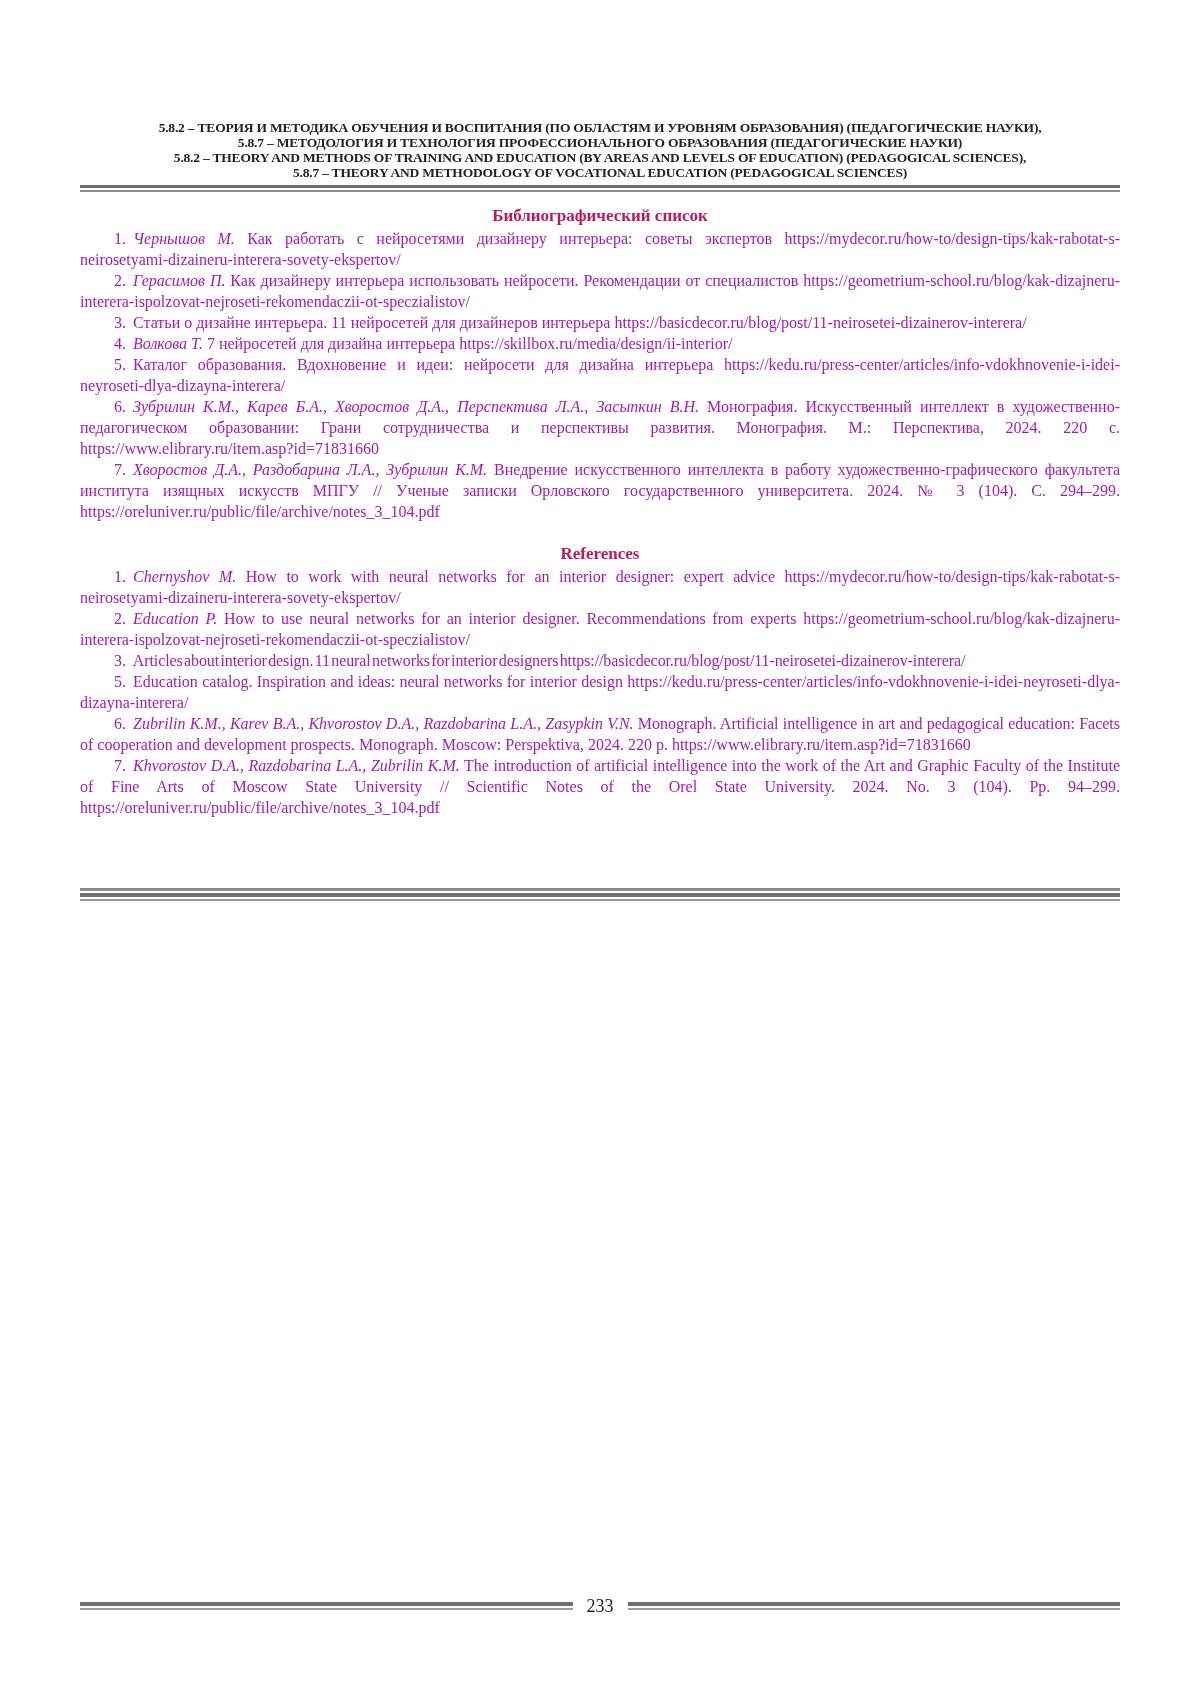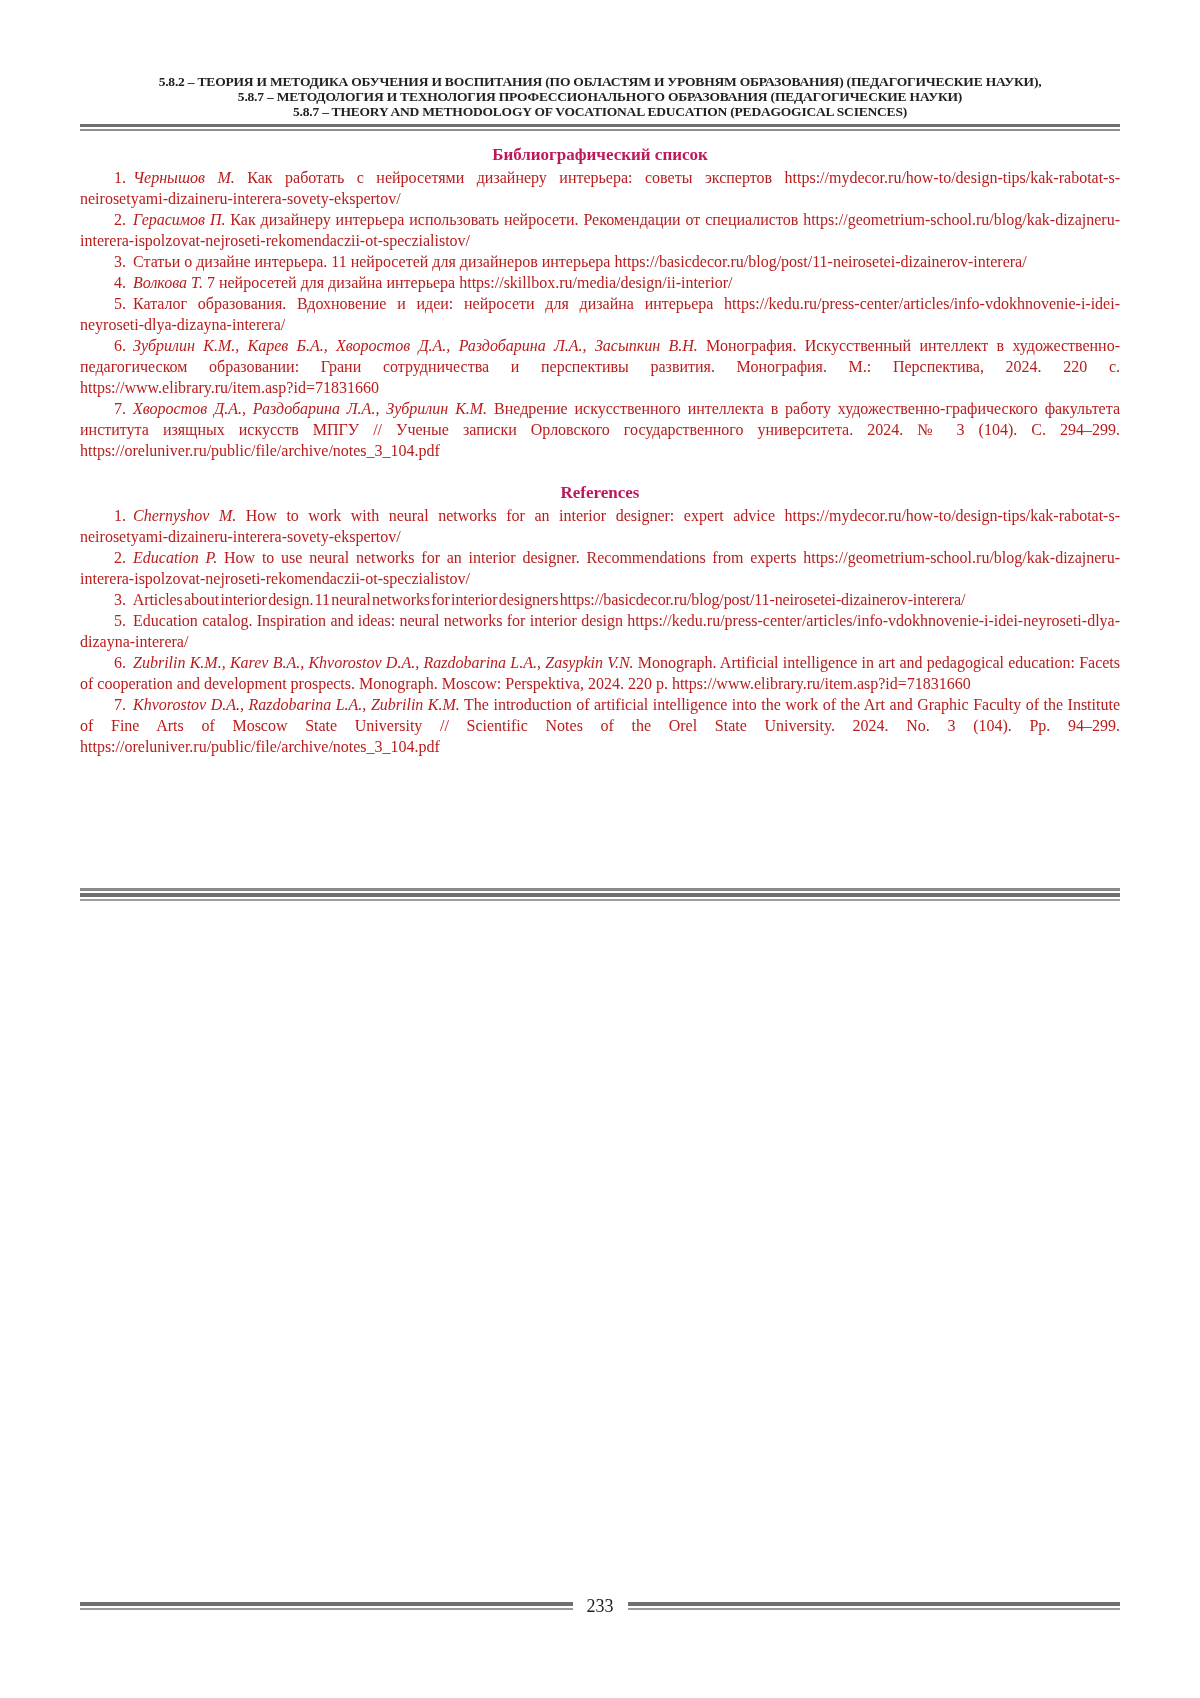--- a/index.html
+++ b/index.html
@@ -8,22 +8,22 @@
     height: 1698px;
     background: #ffffff;
     color: #1e1e1e;
     font-family: "Liberation Serif", "DejaVu Serif", serif;
     position: relative;
     overflow: hidden;
   }
   .page {
     position: relative;
     width: 1040px;
-    margin: 0 auto;
-    padding-top: 74px;
+    margin: 8px auto;
+    padding-top: 112px;
   }
   
   .running-header {
     text-align: center;
     font-weight: bold;
     font-size: 13.5px;
     line-height: 15px;
     letter-spacing: -0.2px;
     color: #222;
   }
@@ -44,21 +44,21 @@
     color: #be185d;
   }
   h2.references-title { margin-top: 21px; }
   p.ref {
     margin: 0;
     font-size: 16px;
     line-height: 21px;
     text-align: justify;
     text-indent: 34px;
     overflow-wrap: anywhere;
-    color: #b91c1c;
+    color: #a21caf;
   }
   p.ref .num { margin-right: 7px; }
   p.ref .authors { font-style: italic; }
   p.ref.tight { word-spacing: -2.5px; letter-spacing: -0.1px; }
   
   .rule-end {
     position: absolute;
     left: 80px;
     right: 80px;
     top: 888px;
@@ -96,33 +96,34 @@
   }
 </style>
 </head>
 <body>
 
 <div class="page">
 
   <div class="running-header">
     <div>5.8.2 – ТЕОРИЯ И МЕТОДИКА ОБУЧЕНИЯ И ВОСПИТАНИЯ (ПО ОБЛАСТЯМ И УРОВНЯМ ОБРАЗОВАНИЯ) (ПЕДАГОГИЧЕСКИЕ НАУКИ),</div>
     <div>5.8.7 – МЕТОДОЛОГИЯ И ТЕХНОЛОГИЯ ПРОФЕССИОНАЛЬНОГО ОБРАЗОВАНИЯ (ПЕДАГОГИЧЕСКИЕ НАУКИ)</div>
+    <div>5.8.2 – THEORY AND METHODS OF TRAINING AND EDUCATION (BY AREAS AND LEVELS OF EDUCATION) (PEDAGOGICAL SCIENCES),</div>
     <div>5.8.7 – THEORY AND METHODOLOGY OF VOCATIONAL EDUCATION (PEDAGOGICAL SCIENCES)</div>
   </div>
 
   <div class="rule-header"></div>
 
   <h2 class="section-title">Библиографический список</h2>
 
   <p class="ref"><span class="num">1.</span><span class="authors">Чернышов М.</span><span> Как работать с нейросетями дизайнеру интерьера: советы экспертов https://mydecor.ru/how-to/design-tips/kak-rabotat-s-neirosetyami-dizaineru-interera-sovety-ekspertov/</span></p>
   <p class="ref"><span class="num">2.</span><span class="authors">Герасимов П.</span><span> Как дизайнеру интерьера использовать нейросети. Рекомендации от специалистов https://geometrium-school.ru/blog/kak-dizajneru-interera-ispolzovat-nejroseti-rekomendaczii-ot-speczialistov/</span></p>
   <p class="ref"><span class="num">3.</span><span class="authors"></span><span>Статьи о дизайне интерьера. 11 нейросетей для дизайнеров интерьера https://basicdecor.ru/blog/post/11-neirosetei-dizainerov-interera/</span></p>
   <p class="ref"><span class="num">4.</span><span class="authors">Волкова Т.</span><span> 7 нейросетей для дизайна интерьера https://skillbox.ru/media/design/ii-interior/</span></p>
   <p class="ref"><span class="num">5.</span><span class="authors"></span><span>Каталог образования. Вдохновение и идеи: нейросети для дизайна интерьера https://kedu.ru/press-center/articles/info-vdokhnovenie-i-idei-neyroseti-dlya-dizayna-interera/</span></p>
-  <p class="ref"><span class="num">6.</span><span class="authors">Зубрилин К.М., Карев Б.А., Хворостов Д.А., Раздобарина Л.А., Засыпкин В.Н.</span><span> Монография. Искусственный интеллект в художественно-педагогическом образовании: Грани сотрудничества и перспективы развития. Монография. М.: Перспектива, 2024. 220 с. https://www.elibrary.ru/item.asp?id=71831660</span></p>
+  <p class="ref"><span class="num">6.</span><span class="authors">Зубрилин К.М., Карев Б.А., Хворостов Д.А., Перспектива Л.А., Засыпкин В.Н.</span><span> Монография. Искусственный интеллект в художественно-педагогическом образовании: Грани сотрудничества и перспективы развития. Монография. М.: Перспектива, 2024. 220 с. https://www.elibrary.ru/item.asp?id=71831660</span></p>
   <p class="ref"><span class="num">7.</span><span class="authors">Хворостов Д.А., Раздобарина Л.А., Зубрилин К.М.</span><span> Внедрение искусственного интеллекта в работу художественно-графического факультета института изящных искусств МПГУ // Ученые записки Орловского государственного университета. 2024. № 3 (104). С. 294–299. https://oreluniver.ru/public/file/archive/notes_3_104.pdf</span></p>
 
   <h2 class="section-title references-title">References</h2>
 
   <p class="ref"><span class="num">1.</span><span class="authors">Chernyshov M.</span><span> How to work with neural networks for an interior designer: expert advice https://mydecor.ru/how-to/design-tips/kak-rabotat-s-neirosetyami-dizaineru-interera-sovety-ekspertov/</span></p>
   <p class="ref"><span class="num">2.</span><span class="authors">Education P.</span><span> How to use neural networks for an interior designer. Recommendations from experts https://geometrium-school.ru/blog/kak-dizajneru-interera-ispolzovat-nejroseti-rekomendaczii-ot-speczialistov/</span></p>
   <p class="ref tight"><span class="num">3.</span><span class="authors"></span><span>Articles about interior design. 11 neural networks for interior designers https://basicdecor.ru/blog/post/11-neirosetei-dizainerov-interera/</span></p>
   <p class="ref"><span class="num">5.</span><span class="authors"></span><span>Education catalog. Inspiration and ideas: neural networks for interior design https://kedu.ru/press-center/articles/info-vdokhnovenie-i-idei-neyroseti-dlya-dizayna-interera/</span></p>
   <p class="ref"><span class="num">6.</span><span class="authors">Zubrilin K.M., Karev B.A., Khvorostov D.A., Razdobarina L.A., Zasypkin V.N.</span><span> Monograph. Artificial intelligence in art and pedagogical education: Facets of cooperation and development prospects. Monograph. Moscow: Perspektiva, 2024. 220 p. https://www.elibrary.ru/item.asp?id=71831660</span></p>
   <p class="ref"><span class="num">7.</span><span class="authors">Khvorostov D.A., Razdobarina L.A., Zubrilin K.M.</span><span> The introduction of artificial intelligence into the work of the Art and Graphic Faculty of the Institute of Fine Arts of Moscow State University // Scientific Notes of the Orel State University. 2024. No. 3 (104). Pp. 94–299. https://oreluniver.ru/public/file/archive/notes_3_104.pdf</span></p>

